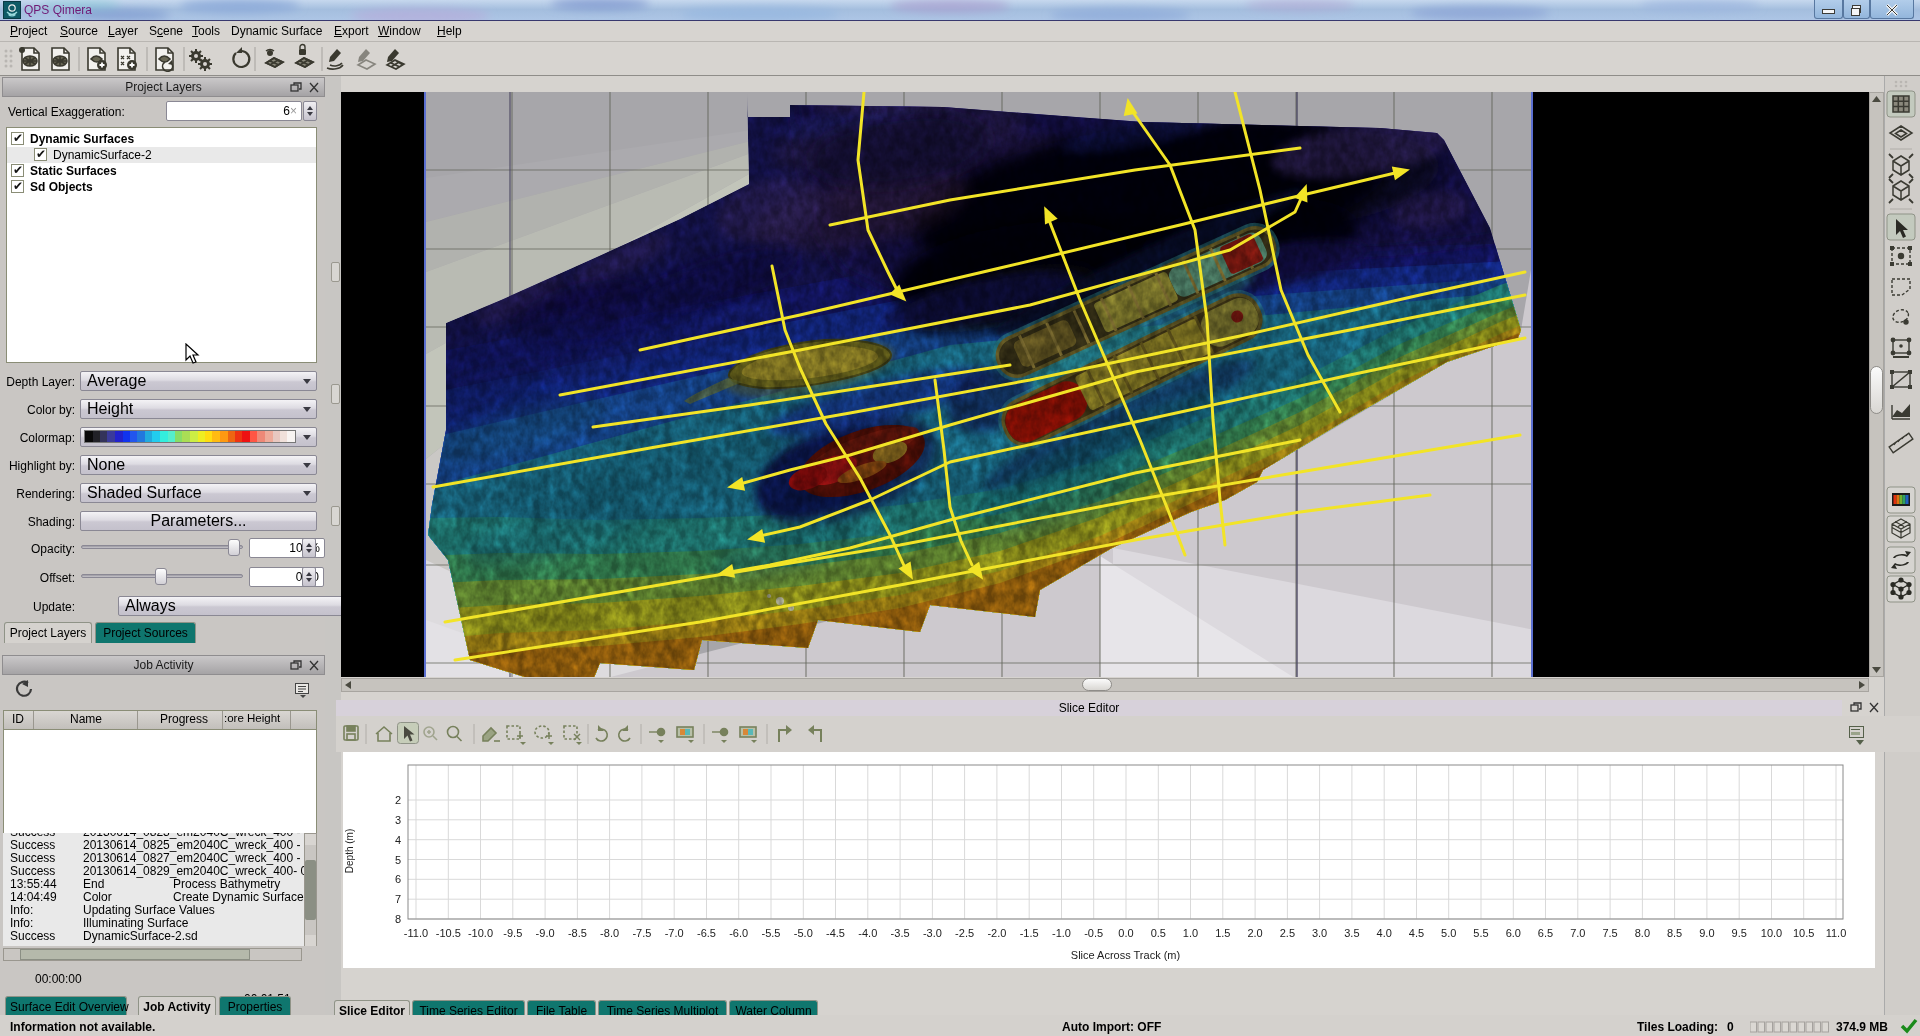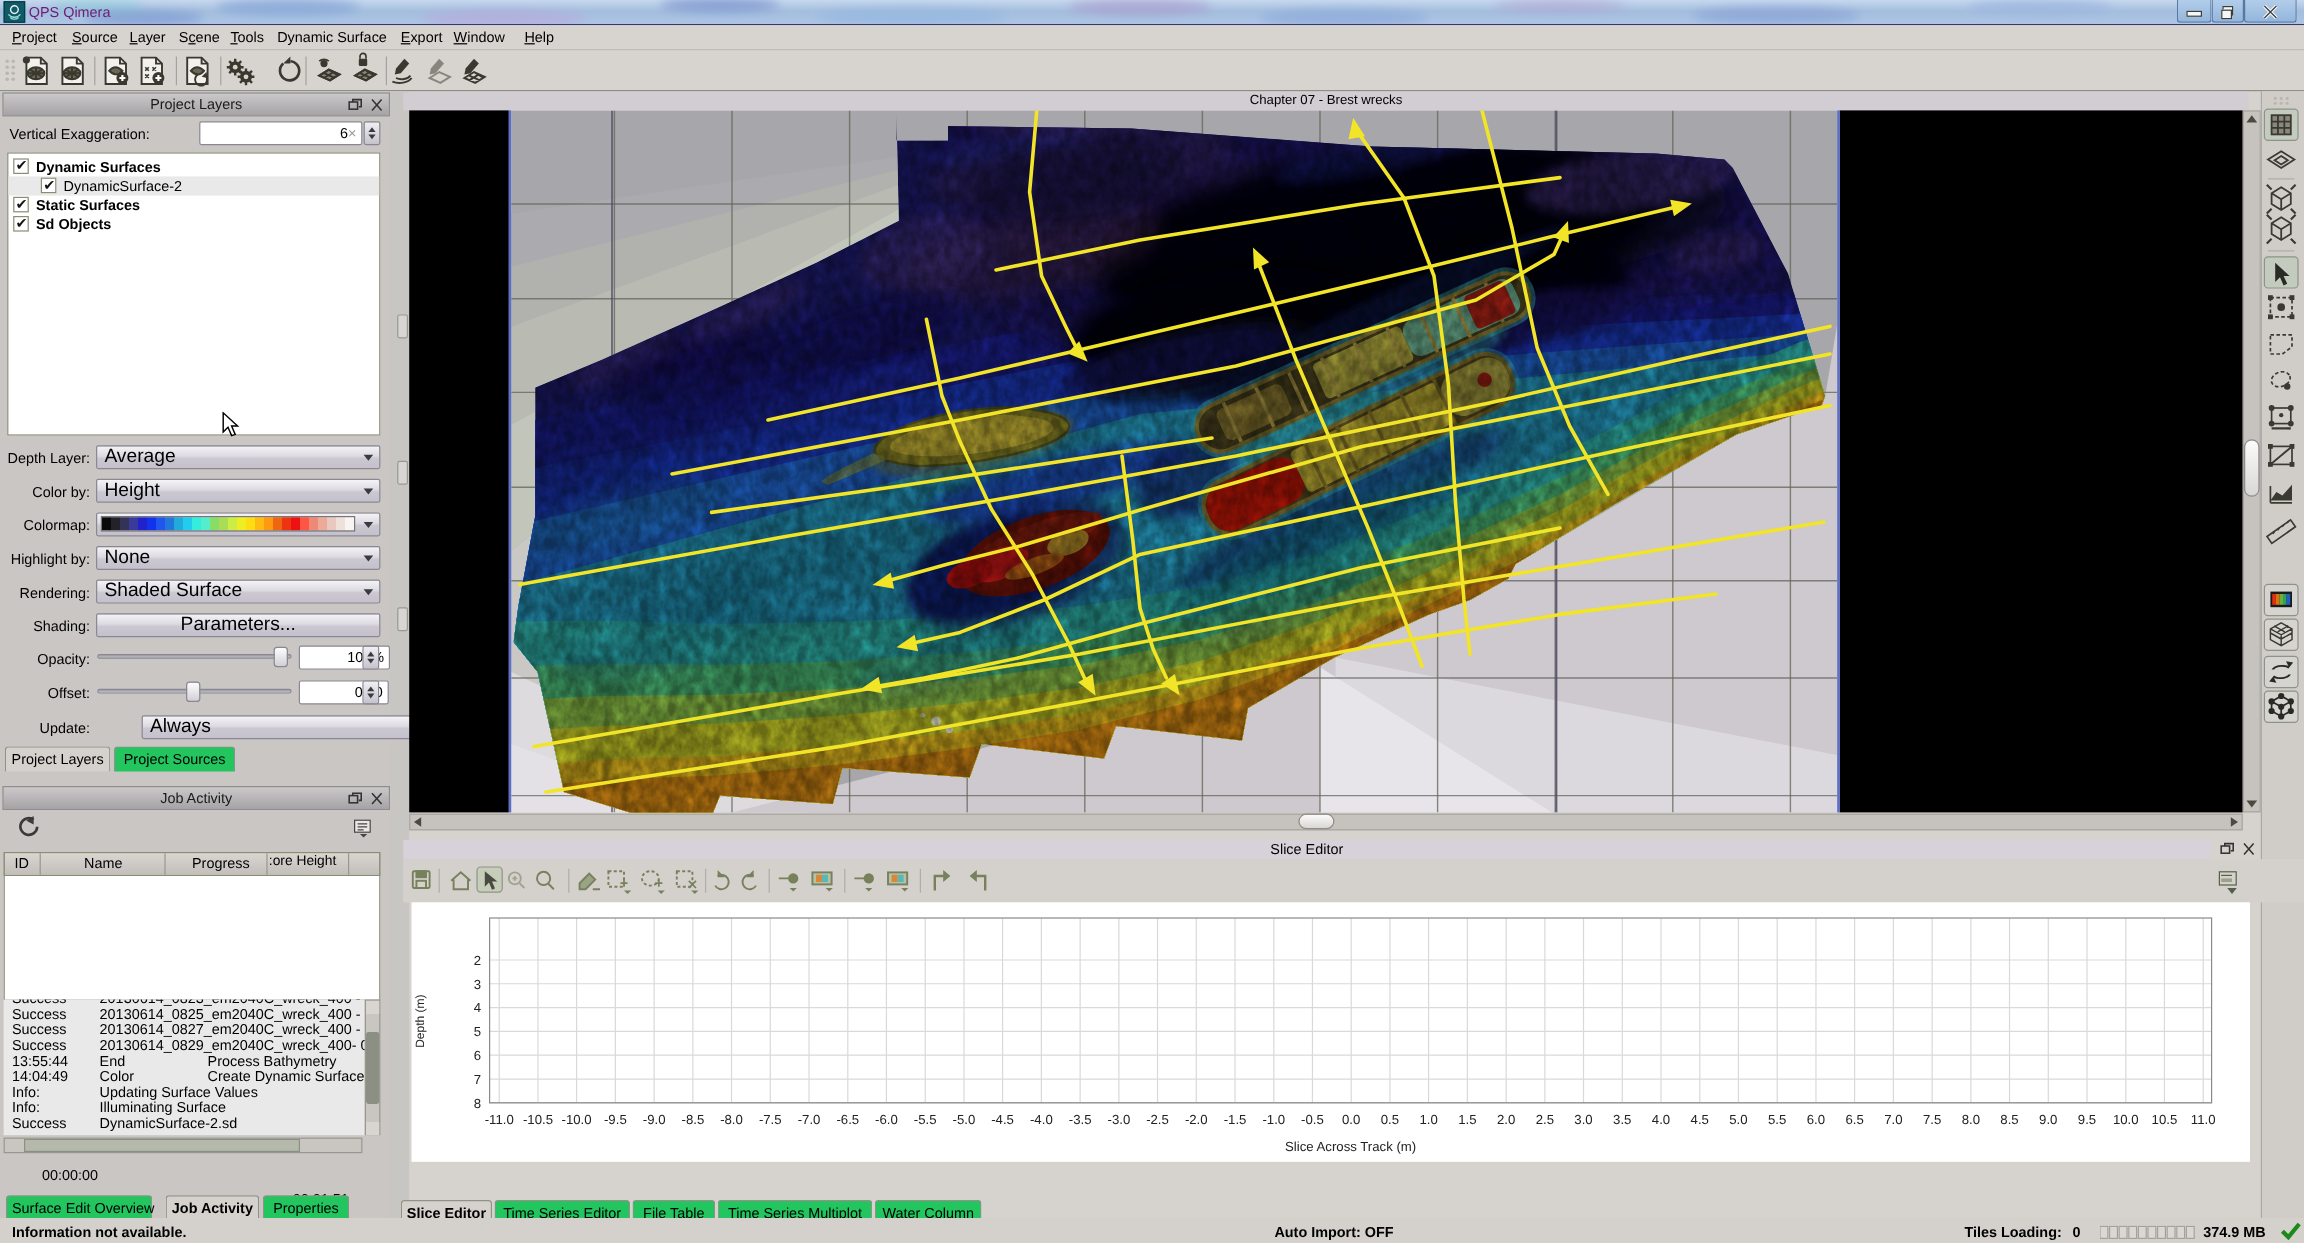--- a/index.html
+++ b/index.html
@@ -21,21 +21,21 @@
 .paneltitle{position:absolute;left:0;width:325px;height:20px;background:linear-gradient(180deg,#cac8c9,#a5a3a5);border:1px solid #8f8d8f;text-align:center;font-size:12px;line-height:19px;color:#1a1a1a;}
 .combo{position:absolute;height:20px;background:linear-gradient(180deg,#f4f3f6 0%,#dddbe2 45%,#cbc8d2 55%,#c4c1cc 100%);border:1px solid #8a8894;border-radius:2px;font-size:16px;line-height:18px;padding-left:6px;}
 .combo .arr{position:absolute;right:5px;top:7px;width:0;height:0;border-left:4px solid transparent;border-right:4px solid transparent;border-top:5px solid #3a3a42;}
 .lbl{position:absolute;font-size:12px;text-align:right;}
 .spinbox{position:absolute;background:#fff;border:1px solid #8a8894;border-radius:2px;font-size:12px;text-align:right;padding-right:4px;line-height:18px;}
 .spinbtns{position:absolute;width:14px;height:20px;background:linear-gradient(180deg,#f0eff2,#c6c3cd);border:1px solid #8a8894;border-radius:2px;}
 .spinbtns:before{content:"";position:absolute;left:3px;top:4px;border-left:3.5px solid transparent;border-right:3.5px solid transparent;border-bottom:4px solid #3a3a42;}
 .spinbtns:after{content:"";position:absolute;left:3px;bottom:4px;border-left:3.5px solid transparent;border-right:3.5px solid transparent;border-top:4px solid #3a3a42;}
 .slider{position:absolute;height:4px;background:linear-gradient(180deg,#9a98a0,#c8c6cc);border:1px solid #8a8894;border-radius:2px;}
 .shandle{position:absolute;width:12px;height:17px;background:linear-gradient(180deg,#fdfdfd,#d2d0d6);border:1px solid #8a8894;border-radius:3px;}
-.tab{position:absolute;height:21px;background:#22c55e;border:1px solid #8f9387;border-bottom:none;border-radius:3px 3px 0 0;text-align:center;font-size:12px;line-height:20px;padding:0 4px;white-space:nowrap;}
+.tab{position:absolute;height:21px;background:#0f766e;border:1px solid #8f9387;border-bottom:none;border-radius:3px 3px 0 0;text-align:center;font-size:12px;line-height:20px;padding:0 4px;white-space:nowrap;}
 .tab.active{background:#d5d2ce;font-weight:bold;}
 .checkbox{position:absolute;width:13px;height:13px;background:#fff;border:1px solid #8a8d76;}
 .checkbox:before{content:"✔";position:absolute;left:1px;top:-2px;font-size:12px;color:#111;}
 
 #vptitle{left:336px;top:77px;width:1538px;height:15px;background:#d2ccd3;font-size:11px;text-align:center;line-height:15px;}
 #vpblackL{left:341px;top:92px;width:83px;height:585px;background:#000;}
 #vpblackR{left:1533px;top:92px;width:336px;height:585px;background:#000;}
 #vpblueL{left:424px;top:92px;width:2px;height:585px;background:#5b6fd0;}
 #vpblueR{left:1531px;top:92px;width:2px;height:585px;background:#5b6fd0;}
 
@@ -294,21 +294,20 @@
   <div class="abs" style="left:305px;top:860px;width:11px;height:60px;background:#8b8f84;border-radius:2px;"></div>
   <div class="abs" style="left:3px;top:948px;width:299px;height:13px;background:#c9c6c2;border:1px solid #9a978f;"></div>
   <div class="abs" style="left:20px;top:949px;width:230px;height:11px;background:#b5b9ab;border:1px solid #8b8f84;"></div>
   <div class="abs" style="left:35px;top:972px;">00:00:00</div>
   <div class="abs" style="left:244px;top:972px;margin-top:20px;">00:01:51</div>
 
   <div class="tab" style="left:5px;top:996px;width:122px;">Surface Edit Overview</div>
   <div class="tab active" style="left:138px;top:996px;width:78px;">Job Activity</div>
   <div class="tab" style="left:219px;top:996px;width:72px;">Properties</div>
 
-  <div class="abs" id="vptitle">Chapter 07 - Brest wrecks</div>
   <div class="abs" id="scene" style="left:426px;top:92px;width:1105px;height:585px;"><svg width="1105" height="585">
         <defs>
           <filter id="nz2" x="-5%" y="-5%" width="110%" height="110%">
 <feTurbulence type="fractalNoise" baseFrequency="0.034 0.024" numOctaves="2" seed="11" result="t"></feTurbulence>
 <feColorMatrix in="t" type="matrix" values="0 0 0 0 0  0 0 0 0 0  0 0 0 0 0  1.3 1.3 0 0 -0.55" result="a"></feColorMatrix>
 <feComposite operator="in" in="a" in2="SourceGraphic"></feComposite>
 </filter>
           <filter id="nz" x="-5%" y="-5%" width="110%" height="110%">
 <feTurbulence type="fractalNoise" baseFrequency="0.13 0.09" numOctaves="3" seed="7" result="t"></feTurbulence>
 <feColorMatrix in="t" type="matrix" values="0 0 0 0 0  0 0 0 0 0  0 0 0 0 0  1.1 1.1 0 0 -0.45" result="a"></feColorMatrix>

